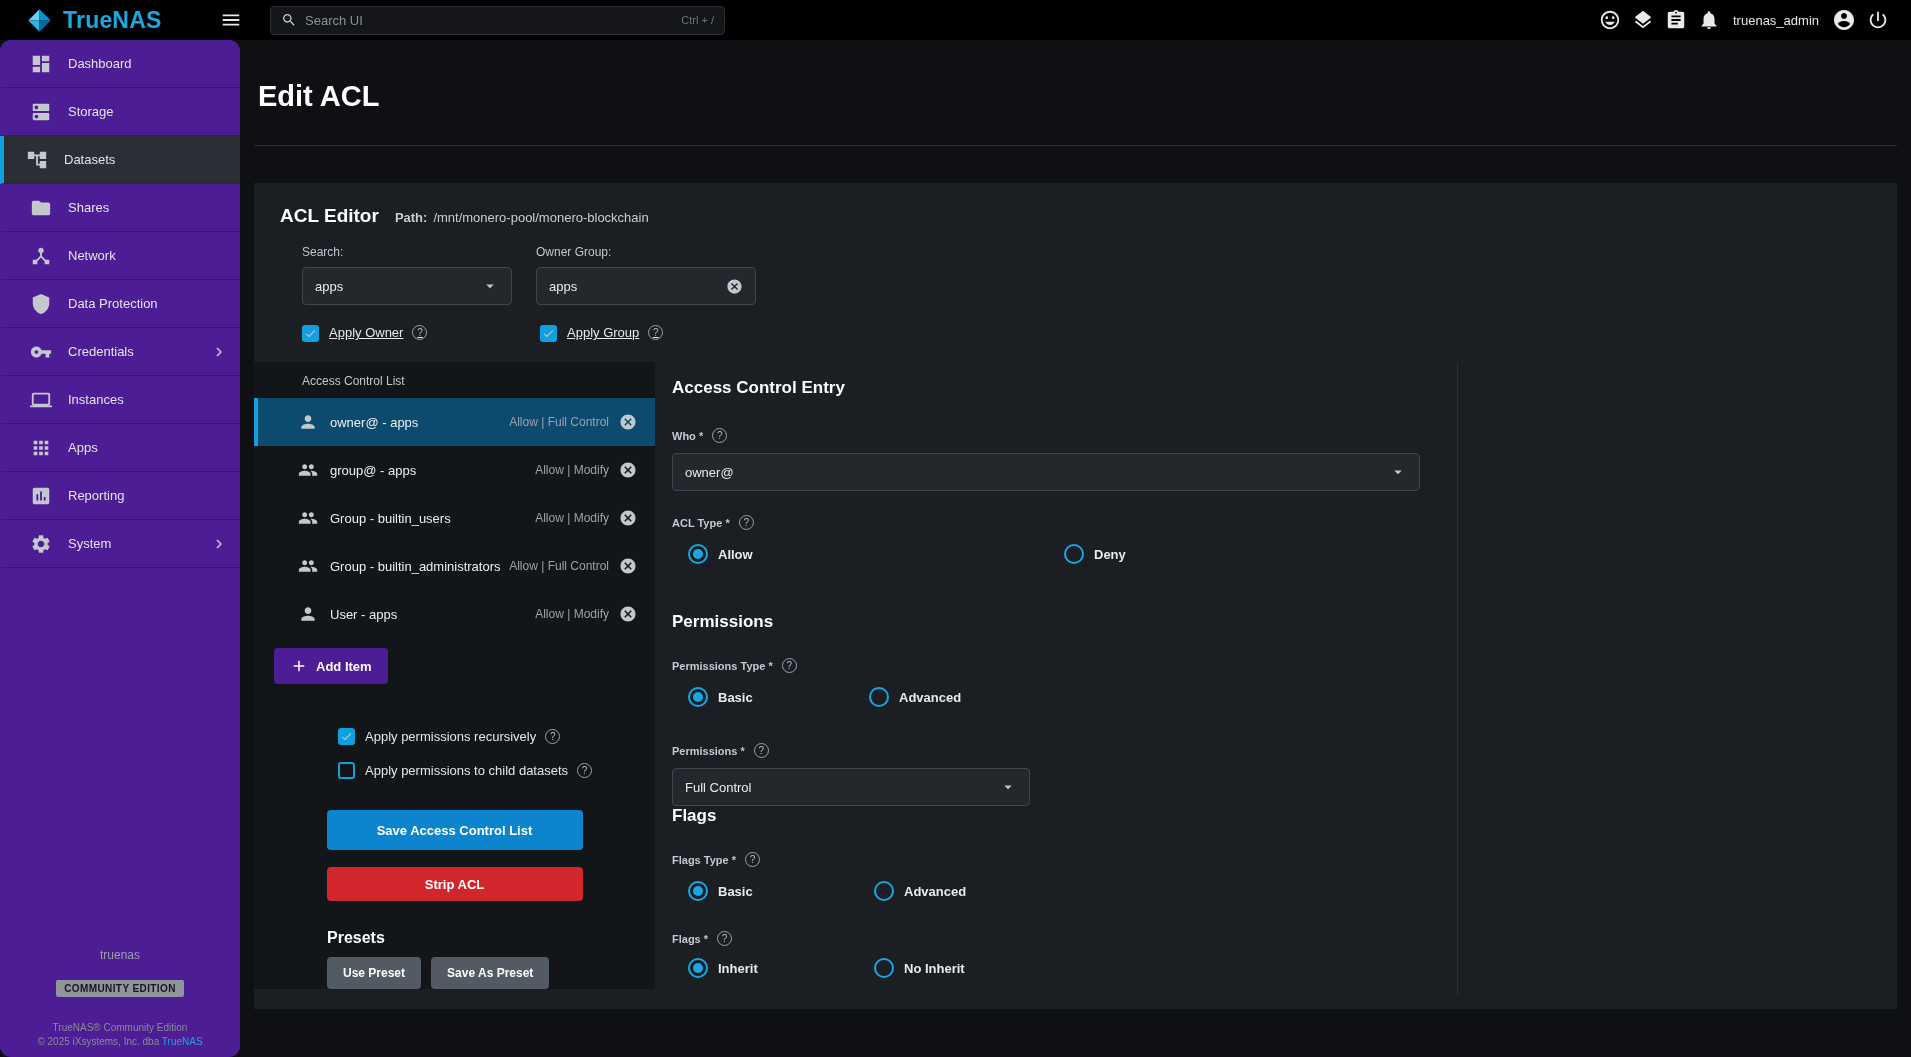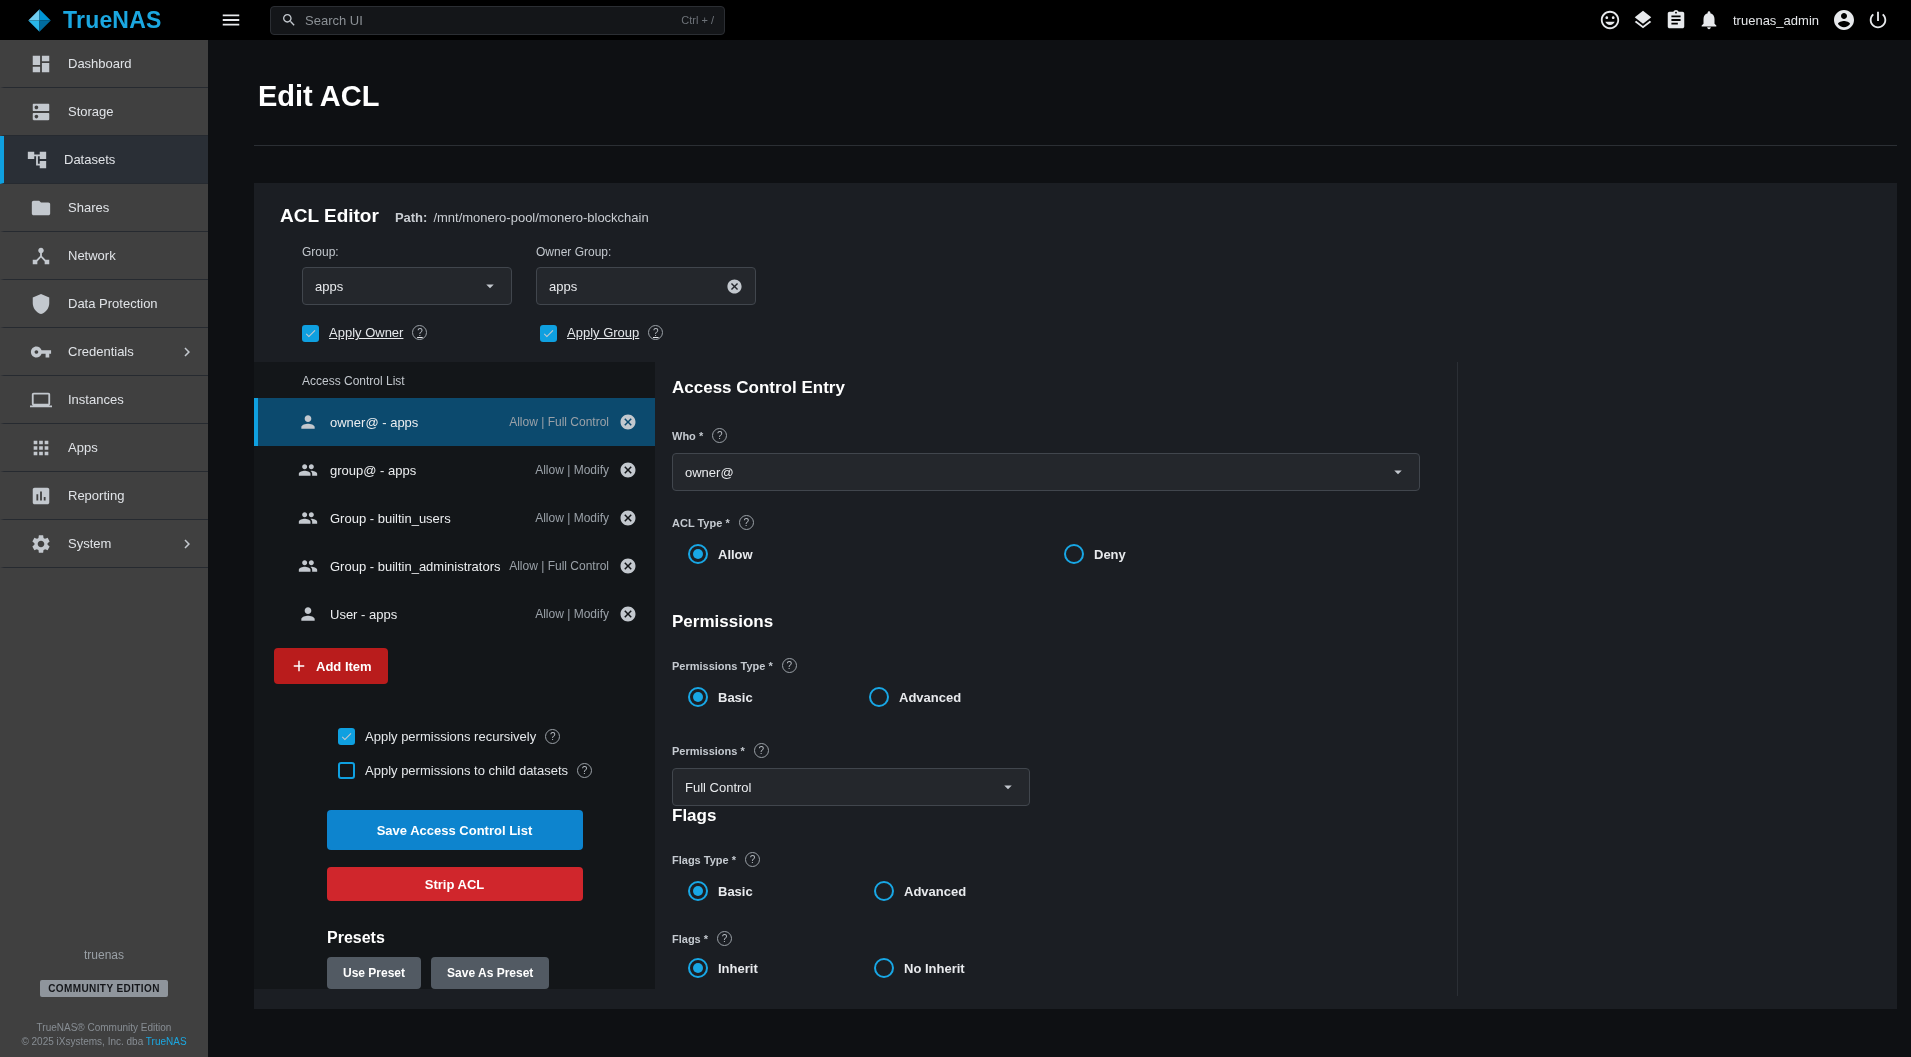--- a/index.html
+++ b/index.html
@@ -18,21 +18,21 @@
   .icon-btn .ic { color:#e7e9ec; }
   .hamburger { margin-left:6px; }
   .search-box { margin-left:28px; width:455px; height:29px; background:#141619; border:1px solid #2b2e33; border-radius:4px; display:flex; align-items:center; padding:0 10px; }
   .search-input { flex:1; background:transparent; border:none; outline:none; color:#cfd3d8; font-size:13px; margin-left:8px; font-family:inherit; }
   .search-input::placeholder { color:#8b9095; }
   .search-shortcut { font-size:11px; color:#6d7278; white-space:nowrap; }
   .topbar-right { margin-left:auto; display:flex; align-items:center; gap:11px; padding-right:22px; }
   .username { font-size:13px; color:#e4e6e9; margin:0 2px; white-space:nowrap; }
 
   
-  .sidebar { position:absolute; top:40px; left:0; bottom:0; width:208px; background:#404040; }
+  .sidebar { position:absolute; top:40px; left:0; bottom:0; width:240px; background:#4c1d95;border-radius:11px; }
   .side-item { height:48px; display:flex; align-items:center; padding-left:26px; border-left:4px solid transparent; border-bottom:1px solid #262a30; cursor:pointer; }
   .side-item.active { background:#2a2f36; border-left-color:#0fa0e0; padding-left:22px; }
   .side-label { margin-left:16px; font-size:13px; color:#e0e3e7; }
   .side-chevron { margin-left:auto; margin-right:12px; color:#b7bcc2; }
   .side-footer { position:absolute; bottom:10px; left:0; right:0; text-align:center; }
   .hostname { font-size:12px; color:#9aa0a6; margin-bottom:16px; }
   .edition-badge { display:inline-block; background:#8f959c; color:#14161a; font-size:10px; font-weight:700; padding:3px 8px; border-radius:2px; letter-spacing:.4px; margin-bottom:22px; }
   .footer-line { font-size:10px; color:#878d93; margin-top:3px; }
   .footer-link { color:#1ba7e0; text-decoration:none; cursor:pointer; }
 
@@ -68,21 +68,21 @@
 
   
   .acl-panel { width:401px; background:#131619; margin-bottom:20px; display:flex; flex-direction:column; flex:none; }
   .panel-header { font-size:12px; color:#c2c7cd; padding:12px 0 10px 48px; }
   .acl-row { height:48px; display:flex; align-items:center; border-left:4px solid transparent; cursor:pointer; flex:none; }
   .acl-row.selected { background:#0c4a6e; border-left-color:#0fa0e0; }
   .row-icon { margin-left:40px; color:#cdd2d7; flex:none; }
   .row-name { margin-left:12px; font-size:13px; color:#eceef0; flex:1; white-space:nowrap; }
   .row-summary { font-size:12px; color:#9aa1a8; margin-right:10px; white-space:nowrap; }
   .row-cancel { margin-right:18px; color:#dfe2e6; cursor:pointer; flex:none; }
-  .add-item-btn { margin:10px 0 0 20px; align-self:flex-start; background:#b91c1c; color:#fff; border:none; border-radius:4px; font-size:13px; font-weight:700; padding:9px 16px; display:flex; align-items:center; cursor:pointer; font-family:inherit; }
+  .add-item-btn { margin:10px 0 0 20px; align-self:flex-start; background:#4c1d95; color:#fff; border:none; border-radius:4px; font-size:13px; font-weight:700; padding:9px 16px; display:flex; align-items:center; cursor:pointer; font-family:inherit; }
   .add-item-btn .ic { margin-right:8px; color:#fff; }
   .panel-checkboxes { margin:44px 0 0 84px; }
   .panel-cb-row { display:flex; align-items:center; margin-bottom:17px; cursor:pointer; }
   .primary-btn { display:block; width:256px; height:40px; margin:14px auto 0; background:#0d84ce; color:#fff; border:none; border-radius:4px; font-size:13px; font-weight:700; cursor:pointer; font-family:inherit; }
   .danger-btn { display:block; width:256px; height:34px; margin:17px auto 0; background:#d0262c; color:#fff; border:none; border-radius:4px; font-size:13px; font-weight:700; cursor:pointer; font-family:inherit; }
   .presets { margin:28px 0 0 73px; }
   .presets-title { font-size:16px; font-weight:700; color:#fff; }
   .presets-buttons { display:flex; gap:10px; margin-top:10px; }
   .gray-btn { background:#525a63; color:#fff; border:none; border-radius:4px; font-size:12px; font-weight:700; padding:9px 16px; cursor:pointer; font-family:inherit; }
 
@@ -344,21 +344,21 @@
   <section class="card">
     <div class="card-head">
       <h2 class="card-title">ACL Editor</h2>
       <div class="card-path">
         <span class="path-label">Path:</span><span class="path-value">/mnt/monero-pool/monero-blockchain</span>
       </div>
     </div>
 
     <div class="owner-row">
       <div>
-        <div class="field-label">Group:</div>
+        <div class="field-label">Search:</div>
         <div class="select owner-select">
           <span class="select-value">apps</span>
           <svg class="ic ic-18 chev dim2">
               <use href="#i-caret"></use>
             </svg>
         </div>
       </div>
       <div>
         <div class="field-label">Owner Group:</div>
         <div class="text-input owner-group-input">

